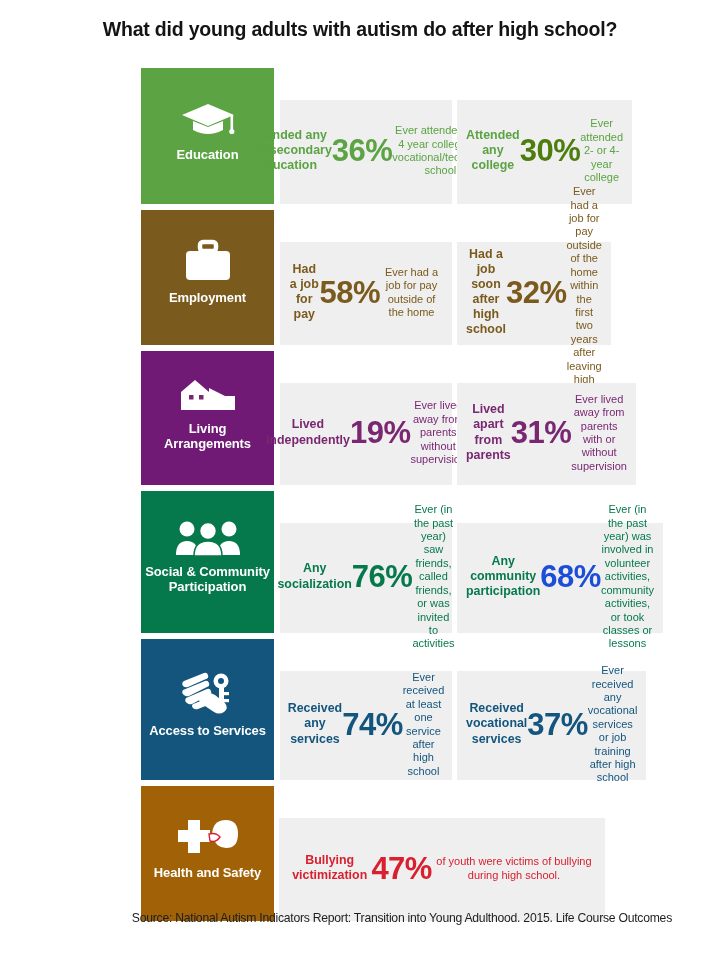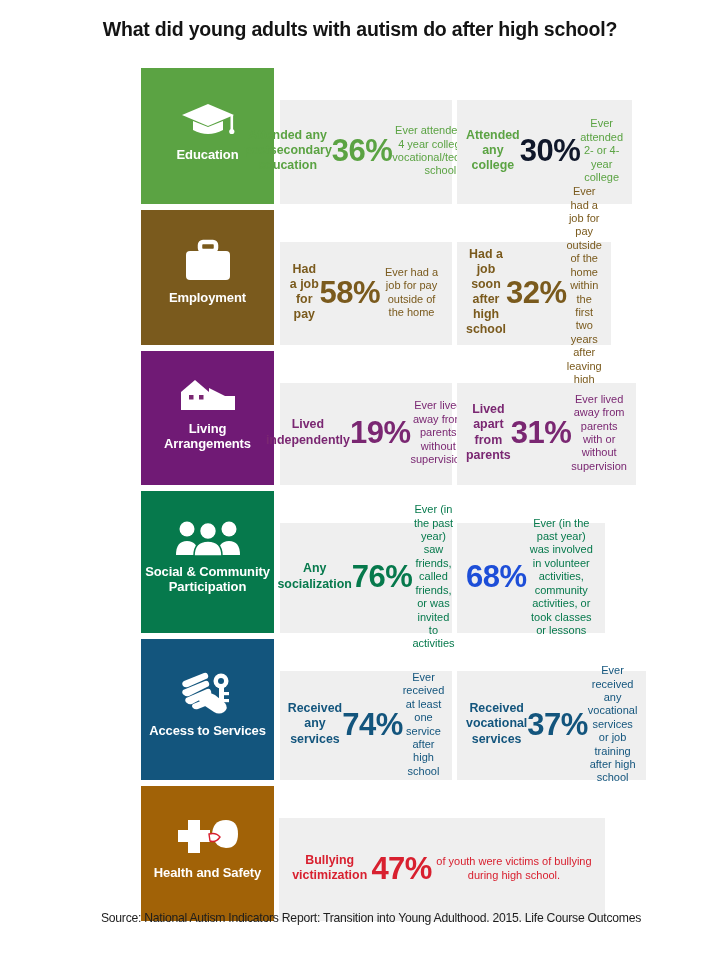--- a/index.html
+++ b/index.html
@@ -105,21 +105,21 @@
     line-height: 1.22;
   }
   .source {
     position: absolute;
     left: 70px;
     right: 48px;
     top: 910px;
     font-size: 12.2px;
     color: #1d1d1d;
     line-height: 1.45;
-    text-align: center;
+    text-align: right;
     letter-spacing: -0.25px;
   }
   .r0 { height: 136px; }
   .r1 { height: 135px; }
   .r2 { height: 134px; }
   .r3 { height: 142px; }
   .r4 { height: 141px; }
   .r5 { height: 135px; }
 </style>
 </head>
@@ -143,21 +143,21 @@
         </span>
         <span class="cat-label">Education</span>
       </div>
       <div class="panel mid">
         <div class="panel-head" style="color:#5ba343">Attended any postsecondary education</div>
         <div class="panel-pct" style="color:#5ba343">36%</div>
         <div class="panel-sub" style="color:#5ba343">Ever attended 2 or 4 year college, or vocational/technical school</div>
       </div>
       <div class="panel right">
         <div class="panel-head" style="color:#5ba343">Attended any college</div>
-        <div class="panel-pct" style="color:#0f172a">30%</div>
+        <div class="panel-pct" style="color:#4d7c0f">30%</div>
         <div class="panel-sub" style="color:#5ba343">Ever attended 2- or 4-year college</div>
       </div>
     </div>
 
     <div class="row r1">
       <div class="cat-tile" style="background:#7a5a1d">
         <span class="cat-icon">
           <svg width="52" height="44" viewBox="0 0 52 44">
             <rect x="18" y="3" width="16" height="9" rx="3" fill="none" stroke="#ffffff" stroke-width="4.5"></rect>
             <rect x="4" y="12" width="44" height="29" rx="4" fill="#ffffff"></rect>
@@ -214,20 +214,21 @@
           </svg>
         </span>
         <span class="cat-label">Social &amp; Community Participation</span>
       </div>
       <div class="panel mid">
         <div class="panel-head" style="color:#06794c">Any socialization</div>
         <div class="panel-pct" style="color:#06794c">76%</div>
         <div class="panel-sub" style="color:#06794c">Ever (in the past year) saw friends, called friends, or was invited to activities</div>
       </div>
       <div class="panel right">
+        <div class="panel-head" style="color:#06794c">Any community participation</div>
         <div class="panel-pct" style="color:#1d4ed8">68%</div>
         <div class="panel-sub" style="color:#06794c">Ever (in the past year) was involved in volunteer activities, community activities, or took classes or lessons</div>
       </div>
     </div>
 
     <div class="row r4">
       <div class="cat-tile" style="background:#13557d">
         <span class="cat-icon">
           <svg width="62" height="46" viewBox="0 0 62 46">
             <g fill="#ffffff">

